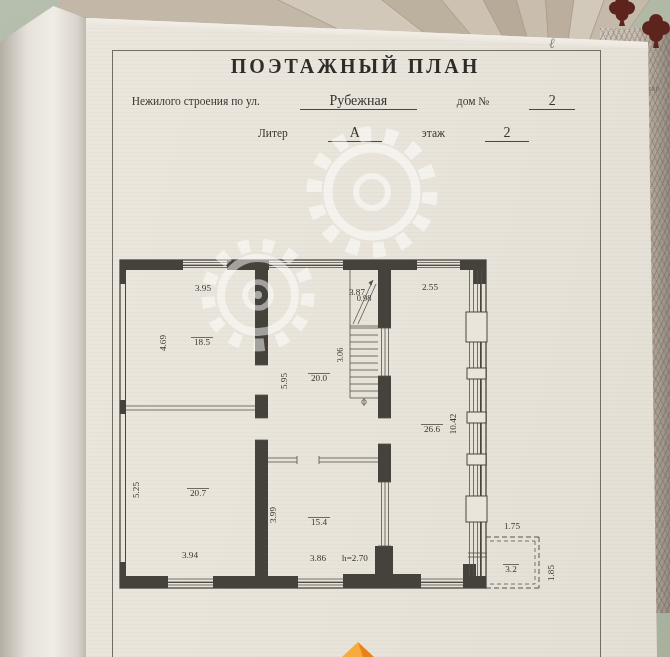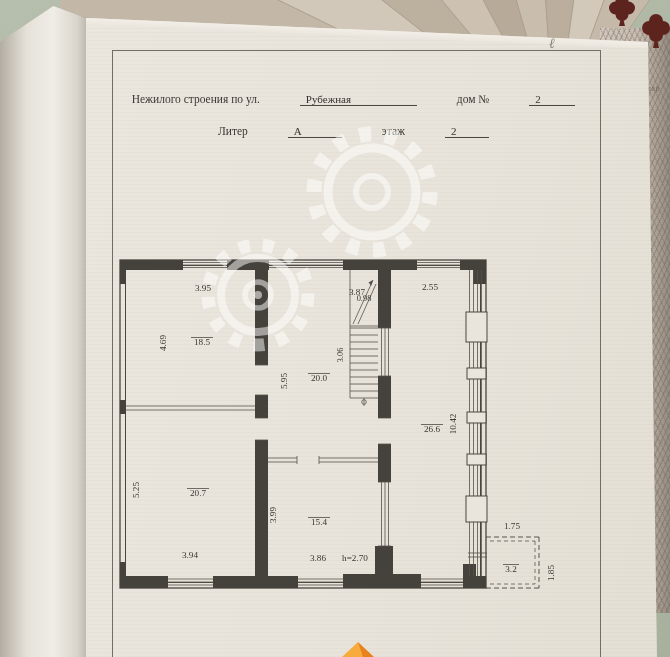--- a/index.html
+++ b/index.html
@@ -49,24 +49,24 @@
     left:112px;top:50px;width:487px;height:610px;
     border:1px solid #716c64;border-bottom:none;
   }
   
   #doc-title{
     left:112px;top:55px;width:487px;text-align:center;
     font-size:20px;font-weight:bold;letter-spacing:3px;color:#2e2c29;
   }
   .hdr-line{left:112px;width:487px;display:flex;justify-content:center;align-items:baseline;color:#3a3833;gap:36px;}
   #address-line{top:93px;font-size:11.5px;}
-  #liter-line{top:125px;font-size:11.5px;}
+  #liter-line{top:125px;font-size:11.5px;padding-left:40px;}
   .fill-in{
-    display:inline-block;text-align:left;border-bottom:1px solid #4a4641;
-    padding:0 6px;margin:0 4px;font-size:11px;color:#35332f;
+    display:inline-block;text-align:center;border-bottom:1px solid #4a4641;
+    padding:0 6px;margin:0 4px;font-size:14px;color:#35332f;
   }
   #street-value{min-width:105px;}
   #house-number{min-width:34px;}
   #liter-value{min-width:42px;}
   #floor-value{min-width:32px;}
   .hdr-label{white-space:pre;}
   #handwritten-mark{
     left:549px;top:36px;font-size:14px;font-style:italic;color:#8b8279;
   }
   
@@ -126,20 +126,21 @@
 </svg>
 
 <div id="page-curl" class="abs"></div>
 <div id="spine-shadow" class="abs"></div>
 
 <div id="page" class="abs">
 
   <div id="page-top-edge" class="abs"></div>
   <div id="frame" class="abs"></div>
 
+  <div id="doc-title" class="abs">ПОЭТАЖНЫЙ ПЛАН</div>
 
   <div id="address-line" class="hdr-line abs">
     <span class="hdr-label">Нежилого строения по ул.</span>
     <span id="street-value" class="fill-in">Рубежная</span>
     <span class="hdr-label">дом №</span>
     <span id="house-number" class="fill-in">2</span>
   </div>
 
   <div id="liter-line" class="hdr-line abs">
     <span class="hdr-label">Литер</span>

